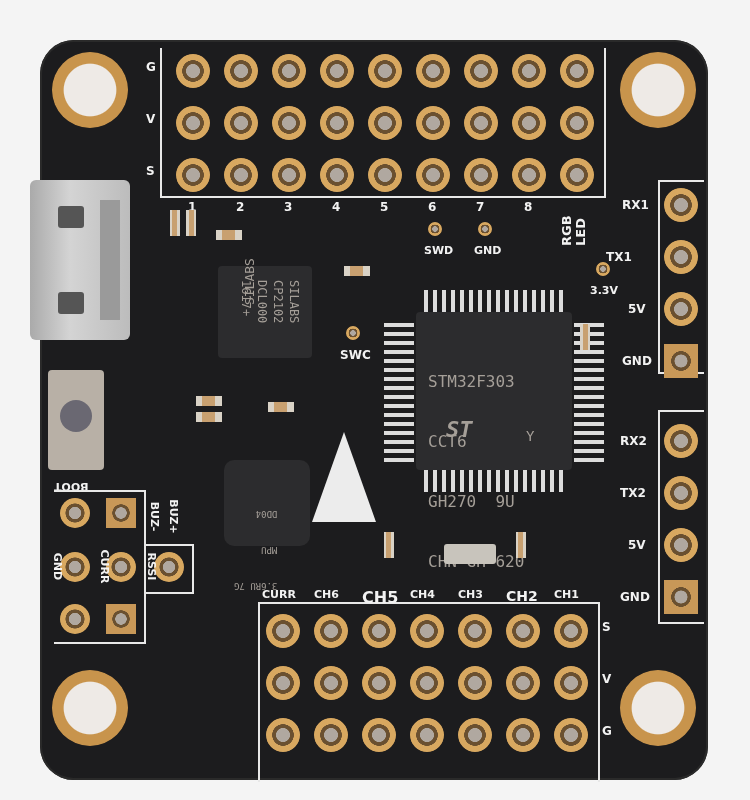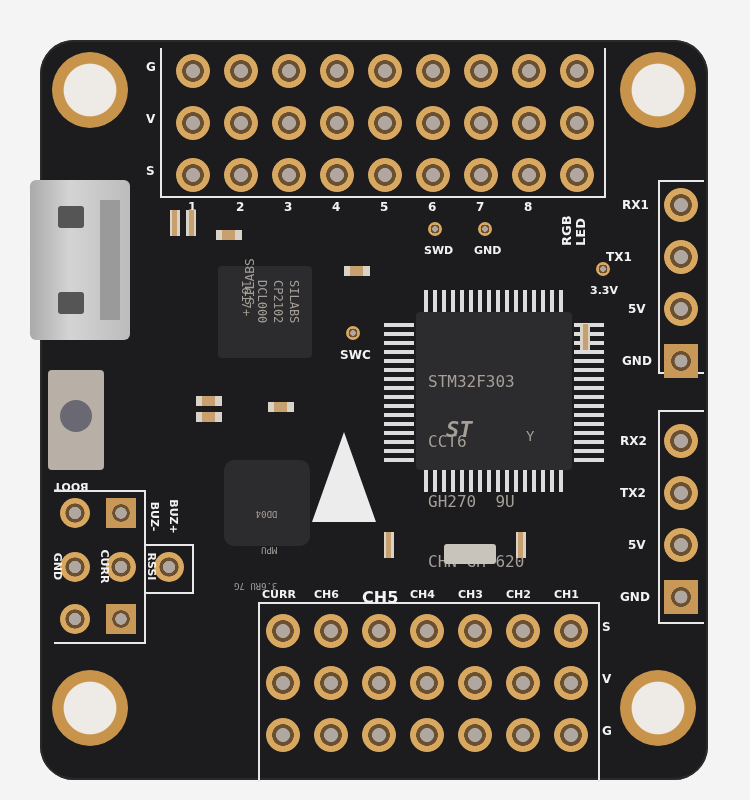--- a/index.html
+++ b/index.html
@@ -191,21 +191,21 @@
     <div class="hole" style="left:466px;top:678px;width:34px;height:34px;"></div>
     <div class="hole" style="left:514px;top:574px;width:34px;height:34px;"></div>
     <div class="hole" style="left:514px;top:626px;width:34px;height:34px;"></div>
     <div class="hole" style="left:514px;top:678px;width:34px;height:34px;"></div>
 
     <span class="silk" style="left:222px;top:548px;font-size:11px;">CURR</span>
     <span class="silk" style="left:274px;top:548px;font-size:11px;">CH6</span>
     <span class="silk" style="left:322px;top:548px;font-size:16px;">CH5</span>
     <span class="silk" style="left:370px;top:548px;font-size:11px;">CH4</span>
     <span class="silk" style="left:418px;top:548px;font-size:11px;">CH3</span>
-    <span class="silk" style="left:466px;top:548px;font-size:11px;">CH2</span>
+    <span class="silk" style="left:466px;top:548px;font-size:14px;">CH2</span>
     <span class="silk" style="left:514px;top:548px;font-size:11px;">CH1</span>
 
     <span class="silk" style="left:562px;top:580px;">S</span>
     <span class="silk" style="left:562px;top:632px;">V</span>
     <span class="silk" style="left:562px;top:684px;">G</span>
   </div>
 
   <div>
     <div class="frame" style="left:14px;top:450px;width:90px;height:150px;border-left:none;"></div>
     <div class="frame" style="left:104px;top:504px;width:48px;height:46px;border-left:none;"></div>

